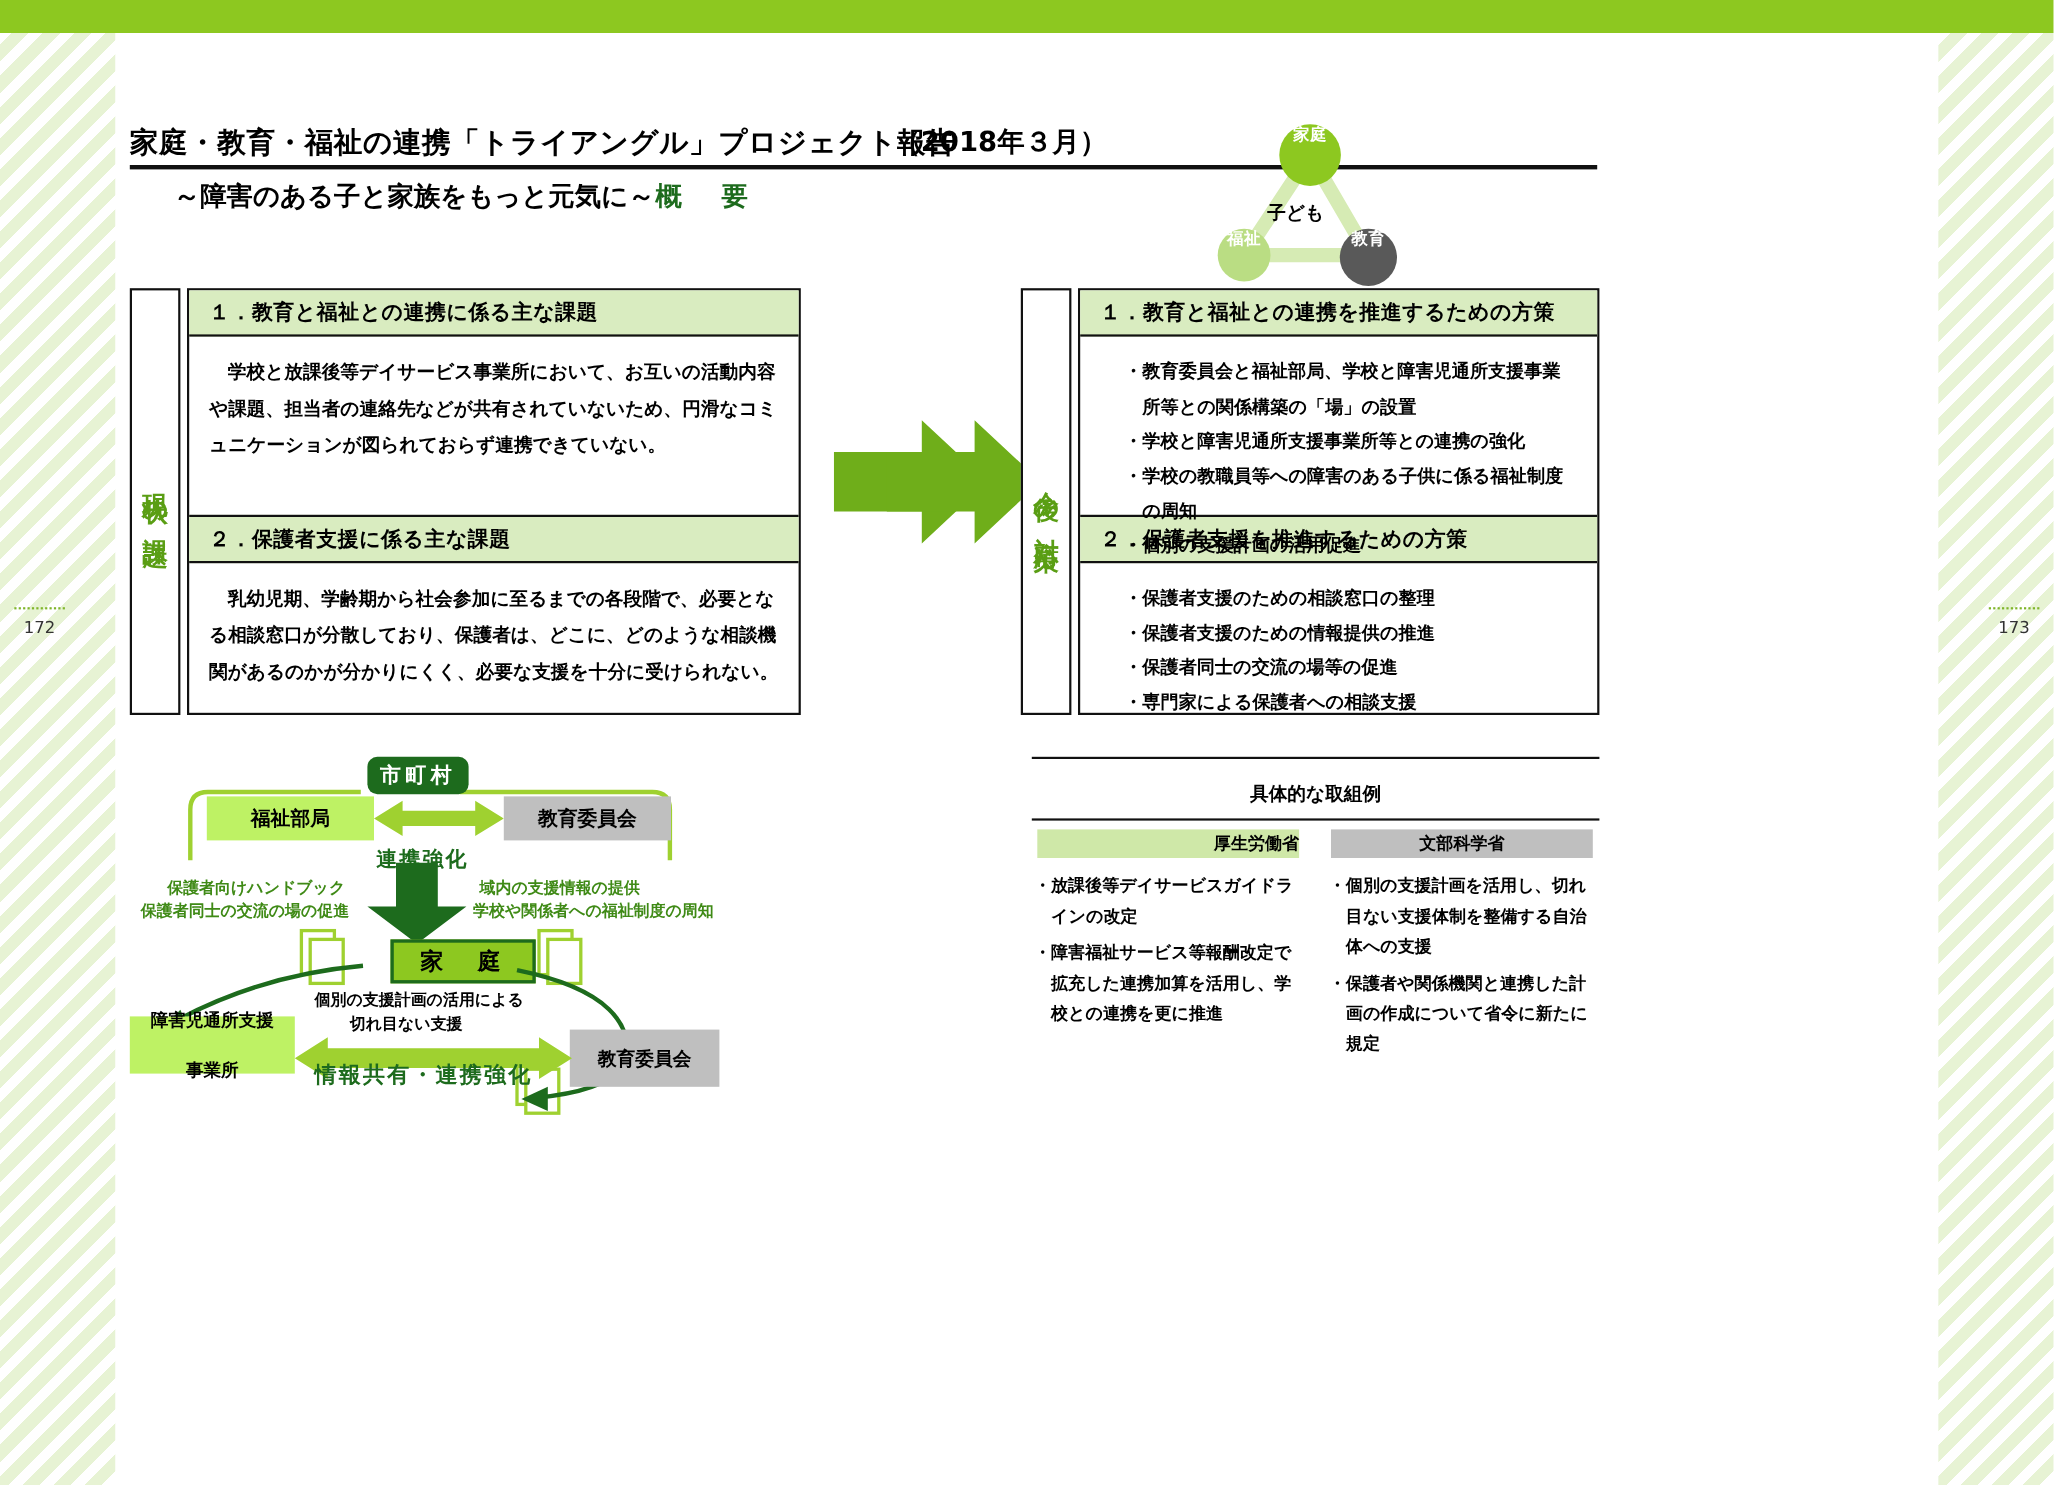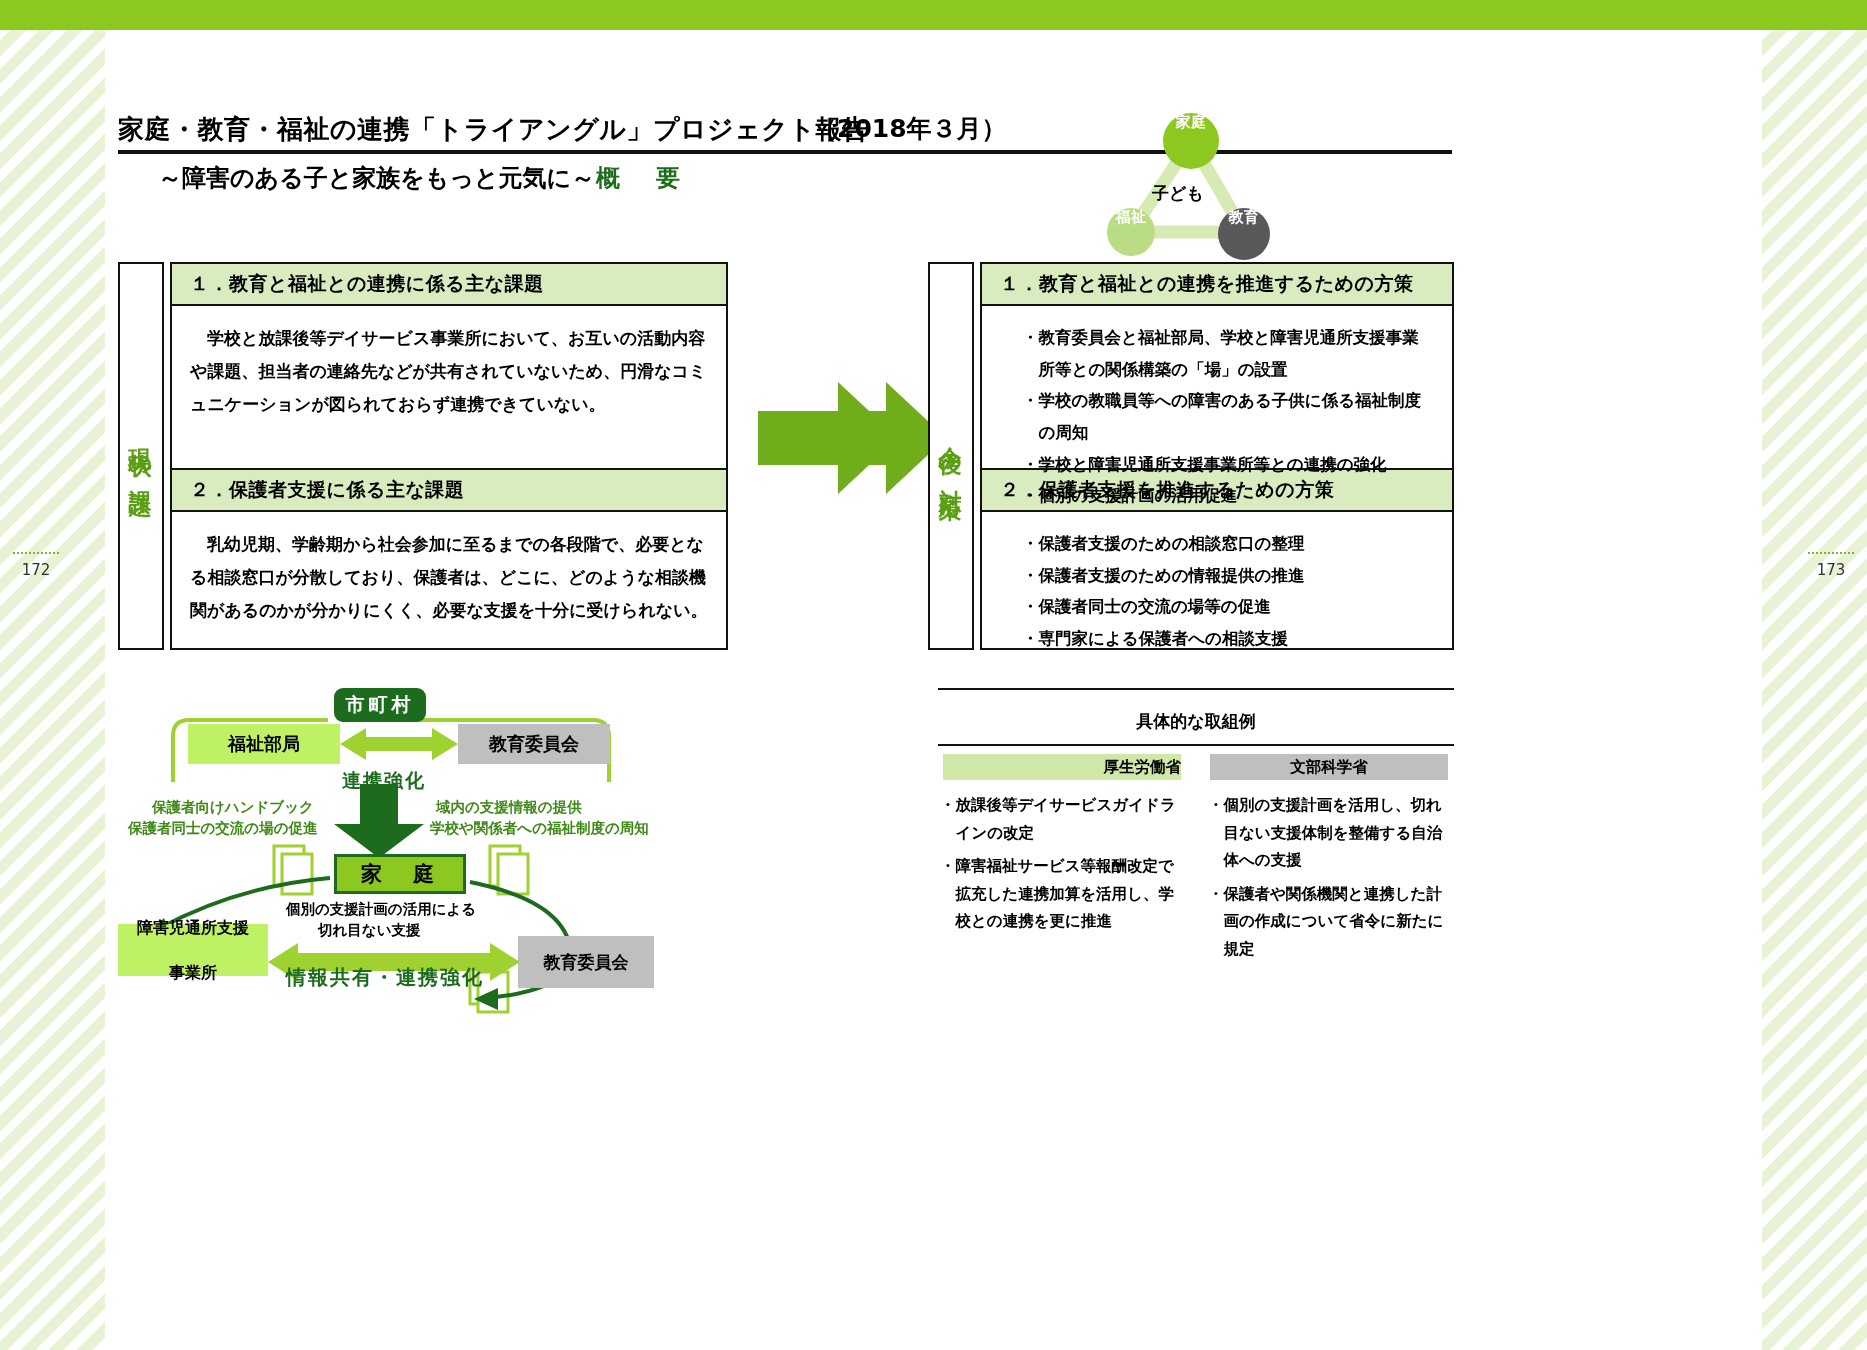--- a/index.html
+++ b/index.html
@@ -130,21 +130,21 @@
   .node {
     position: absolute; display: flex; align-items: center; justify-content: center;
     text-align: center; font-weight: bold; color: #000;
   }
   .node.green { background: #bef264; }
   .node.grey  { background: #bfbfbf; }
   .node.darkgreen {
     background: #1d6b1d; color: #fff; border-radius: 9px;
   }
   .node.fam {
-    background: #8dc820; color: #000; border: 3px solid #1d6b1d;
+    background: #8dc820; color: #000; border: 3px solid #1d6b1d; margin-left: 21px;
   }
 
   .lbl { position: absolute; font-weight: bold; color: #000; white-space: nowrap; }
   .lbl.grn { color: #3f8a16; }
   .lbl.dark { color: #1d6b1d; }
 
   .doc-icon { position: absolute; }
 
   
   #examples { position: absolute; left: 938px; top: 688px; width: 516px; height: 320px; }
@@ -241,22 +241,22 @@
     <div class="spine" style="left:0; height:388px;">
       <span>今後の対応策</span>
     </div>
 
     <div class="stack" style="left:52px; width:474px; height:388px;">
 
       <div class="sec-head">１．教育と福祉との連携を推進するための方策</div>
       <div class="sec-body" style="height:162px;">
         <ul>
           <li>・教育委員会と福祉部局、学校と障害児通所支援事業所等との関係構築の「場」の設置</li>
+          <li>・学校と障害児通所支援事業所等との連携の強化</li>
           <li>・学校の教職員等への障害のある子供に係る福祉制度の周知</li>
-          <li>・学校と障害児通所支援事業所等との連携の強化</li>
           <li>・個別の支援計画の活用促進</li>
         </ul>
       </div>
 
       <div class="sec-head nb">２．保護者支援を推進するための方策</div>
       <div class="sec-body" style="height:170px;">
         <ul>
           <li>・保護者支援のための相談窓口の整理</li>
           <li>・保護者支援のための情報提供の推進</li>
           <li>・保護者同士の交流の場等の促進</li>

